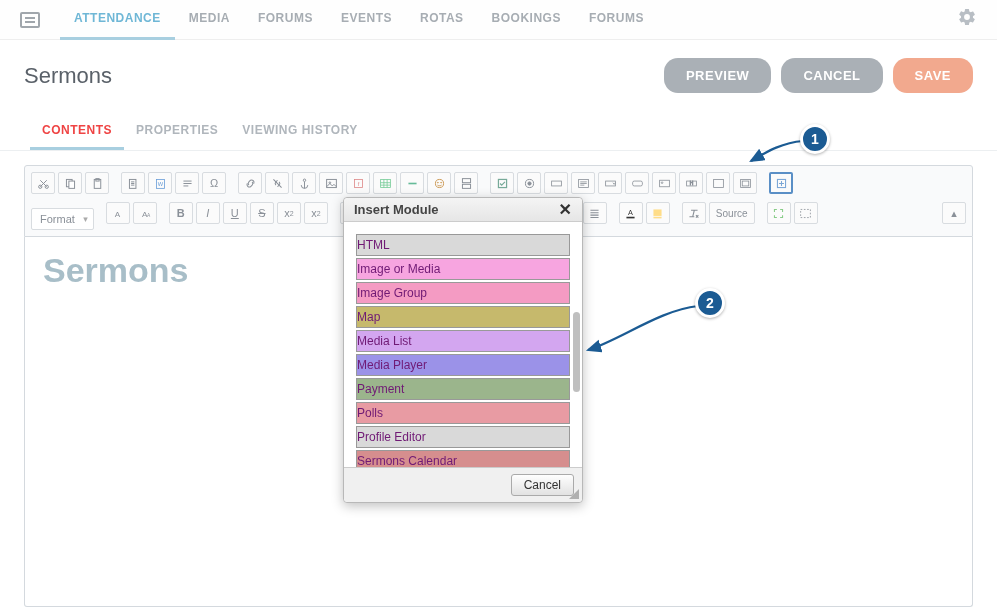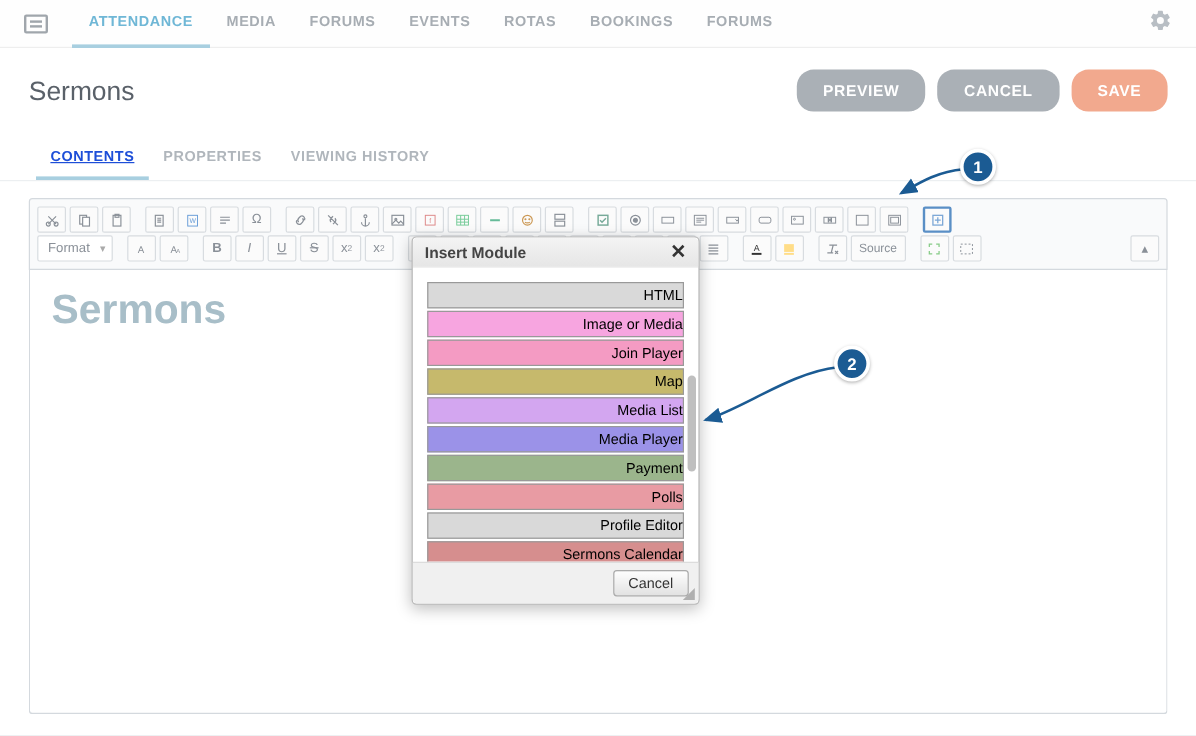--- a/index.html
+++ b/index.html
@@ -14,43 +14,43 @@
     
     .header-row { display: flex; align-items: center; padding: 18px 24px 8px 24px; }
     .page-title { font-size: 22px; color: #5a6169; font-weight: 400; }
     .header-actions { margin-left: auto; display: flex; gap: 10px; }
     .btn { font-size: 13px; font-weight: 700; letter-spacing: 0.5px; padding: 10px 22px; border: none; border-radius: 14px; cursor: pointer; color: #fff; }
     .btn-grey { background: #aab0b6; }
     .btn-save { background: #f2a98e; }
     
     .subtabs { display: flex; padding: 0 30px; border-bottom: 1px solid #eceff1; margin-top: 12px; }
     .subtab { font-size: 12px; font-weight: 600; letter-spacing: 0.5px; color: #b0b6bc; padding: 10px 12px; cursor: pointer; }
-    .subtab.active { color: #1d4ed8; border-bottom: 3px solid #a8cfe0; text-decoration: underline; }
+    .subtab.active { color: #ef4444; border-bottom: 3px solid #a8cfe0; }
     
     .editor-area { margin: 14px 24px 0 24px; }
     .toolbar { border: 1px solid #d4d9de; background: #f9fafb; border-radius: 3px 3px 0 0; padding: 4px 6px; }
     .tb-row { display: flex; align-items: center; gap: 3px; flex-wrap: wrap; margin: 2px 0; }
     .tb-btn { width: 24px; height: 22px; border: 1px solid #d8dce0; background: #fbfbfb; border-radius: 2px; display: inline-flex; align-items: center; justify-content: center; font-size: 11px; color: #8a9098; cursor: pointer; }
     .tb-btn svg { width: 13px; height: 13px; }
     .tb-sep { width: 6px; }
-    .tb-combo { height: 22px; border: 1px solid #d8dce0; background: #fff; border-radius: 2px; padding: 0 18px 0 8px; font-size: 11px; color: #8a9098; display: inline-flex; align-items: center; position: relative; }
+    .tb-combo { height: 22px; border: 1px solid #d8dce0; background: #fff; border-radius: 2px; padding: 0 18px 0 8px; font-size: 11px; color: #8a9098; display: inline-flex; align-items: center; position: relative; margin-top: 12px; }
     .tb-combo::after { content: "▾"; position: absolute; right: 5px; font-size: 9px; color: #aaa; }
     .tb-source { width: auto; padding: 0 6px; font-size: 10px; }
     .tb-btn.highlighted { border: 2px solid #5a8fc6; }
     
     .content { border: 1px solid #d4d9de; border-top: none; border-radius: 0 0 3px 3px; min-height: 370px; padding: 14px 18px; }
     .content-h1 { font-size: 34px; color: #a8bec8; font-weight: 600; }
     
     .dialog { position: absolute; left: 343px; top: 197px; width: 240px; background: #fff; border: 1px solid #b8b8b8; border-radius: 4px; box-shadow: 0 3px 12px rgba(0,0,0,0.25); font-family: Arial, sans-serif; }
     .dialog-header { background: linear-gradient(to bottom, #f4f4f4, #e6e6e6); border-bottom: 1px solid #ccc; padding: 2px 10px; display: flex; align-items: center; border-radius: 4px 4px 0 0; }
     .dialog-title { font-size: 13px; font-weight: 700; color: #444; }
     .dialog-close { margin-left: auto; font-size: 16px; font-weight: 700; color: #333; cursor: pointer; }
     .dialog-body { padding: 12px; max-height: 245px; overflow: hidden; position: relative; }
     .module-list { display: flex; flex-direction: column; gap: 2px; }
-    .module-item { border: 1px solid #999; text-align: right; font-size: 12px; padding: 3px 0; cursor: pointer; color: #000000; }
+    .module-item { border: 1px solid #999; text-align: left; font-size: 12px; padding: 3px 0; cursor: pointer; color: #701a75; }
     .dialog-scroll { position: absolute; right: 2px; top: 90px; width: 7px; height: 80px; background: #bfbfbf; border-radius: 4px; }
     .dialog-footer { background: #f0f0f0; border-top: 1px solid #ccc; padding: 6px 8px; display: flex; justify-content: flex-end; border-radius: 0 0 4px 4px; position: relative; }
     .dlg-btn { background: linear-gradient(to bottom,#fefefe,#e2e2e2); border: 1px solid #aaa; padding: 3px 12px; font-size: 12px; border-radius: 3px; cursor: pointer; color: #333; }
     .resize-grip { position: absolute; right: 2px; bottom: 2px; width: 12px; height: 12px; }
     .resize-grip::before { content:""; position:absolute; right:1px; bottom:1px; width:0; height:0; border-right:10px solid #b0b0b0; border-top:10px solid transparent; }
     
     .badge { position: absolute; width: 30px; height: 30px; border-radius: 50%; background: #1b5b93; border: 3px solid #fff; box-shadow: 0 1px 3px rgba(0,0,0,0.3); color: #fff; font-weight: 700; font-size: 14px; display: flex; align-items: center; justify-content: center; z-index: 50; }
     .arrow-svg { position: absolute; z-index: 40; pointer-events: none; overflow: visible; }
   </style>
 </head>
@@ -378,21 +378,21 @@
 
 <div class="dialog">
   <div class="dialog-header">
     <span class="dialog-title">Insert Module</span>
     <span class="dialog-close">✕</span>
   </div>
   <div class="dialog-body">
     <div class="module-list" id="module-list">
         <div class="module-item" style="background: rgb(217, 217, 217);">HTML</div>
         <div class="module-item" style="background: rgb(247, 165, 224);">Image or Media</div>
-        <div class="module-item" style="background: rgb(244, 155, 195);">Join Player</div>
+        <div class="module-item" style="background: rgb(244, 155, 195);">Image Group</div>
         <div class="module-item" style="background: rgb(198, 185, 108);">Map</div>
         <div class="module-item" style="background: rgb(211, 166, 240);">Media List</div>
         <div class="module-item" style="background: rgb(155, 146, 232);">Media Player</div>
         <div class="module-item" style="background: rgb(155, 181, 140);">Payment</div>
         <div class="module-item" style="background: rgb(232, 155, 163);">Polls</div>
         <div class="module-item" style="background: rgb(217, 217, 217);">Profile Editor</div>
         <div class="module-item" style="background: rgb(214, 142, 142);">Sermons Calendar</div>
       </div>
     <div class="dialog-scroll"></div>
   </div>

